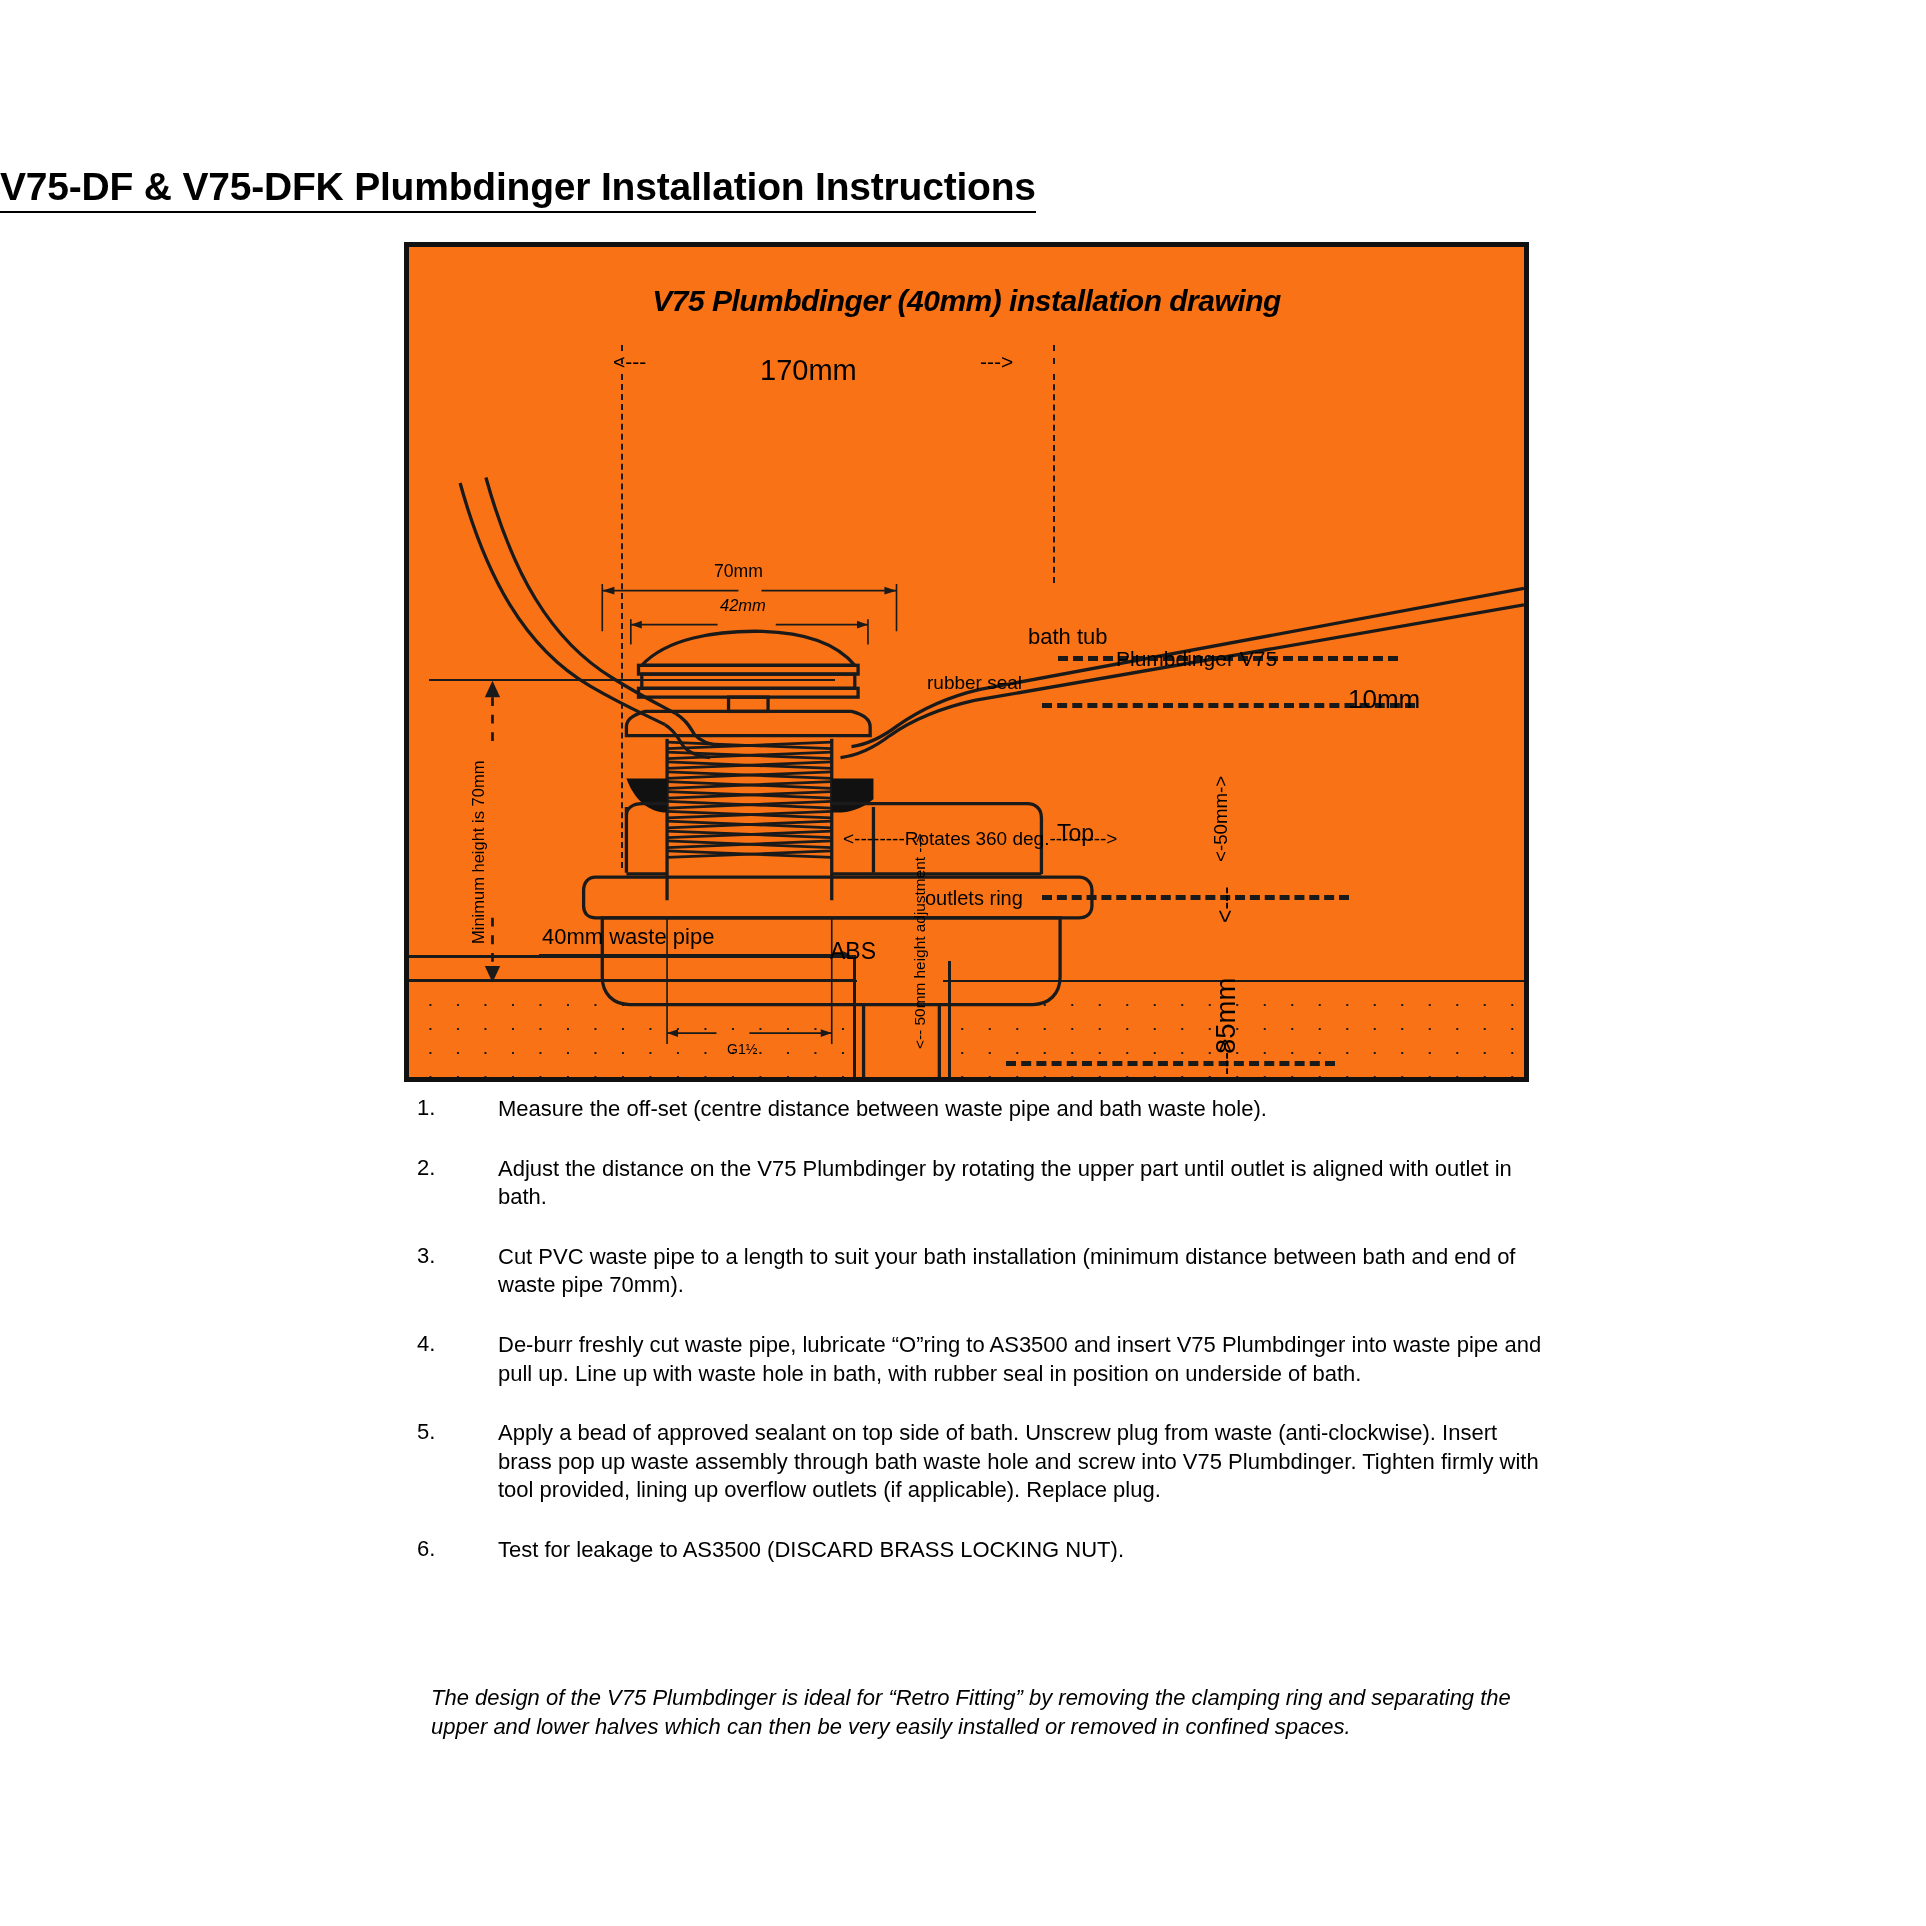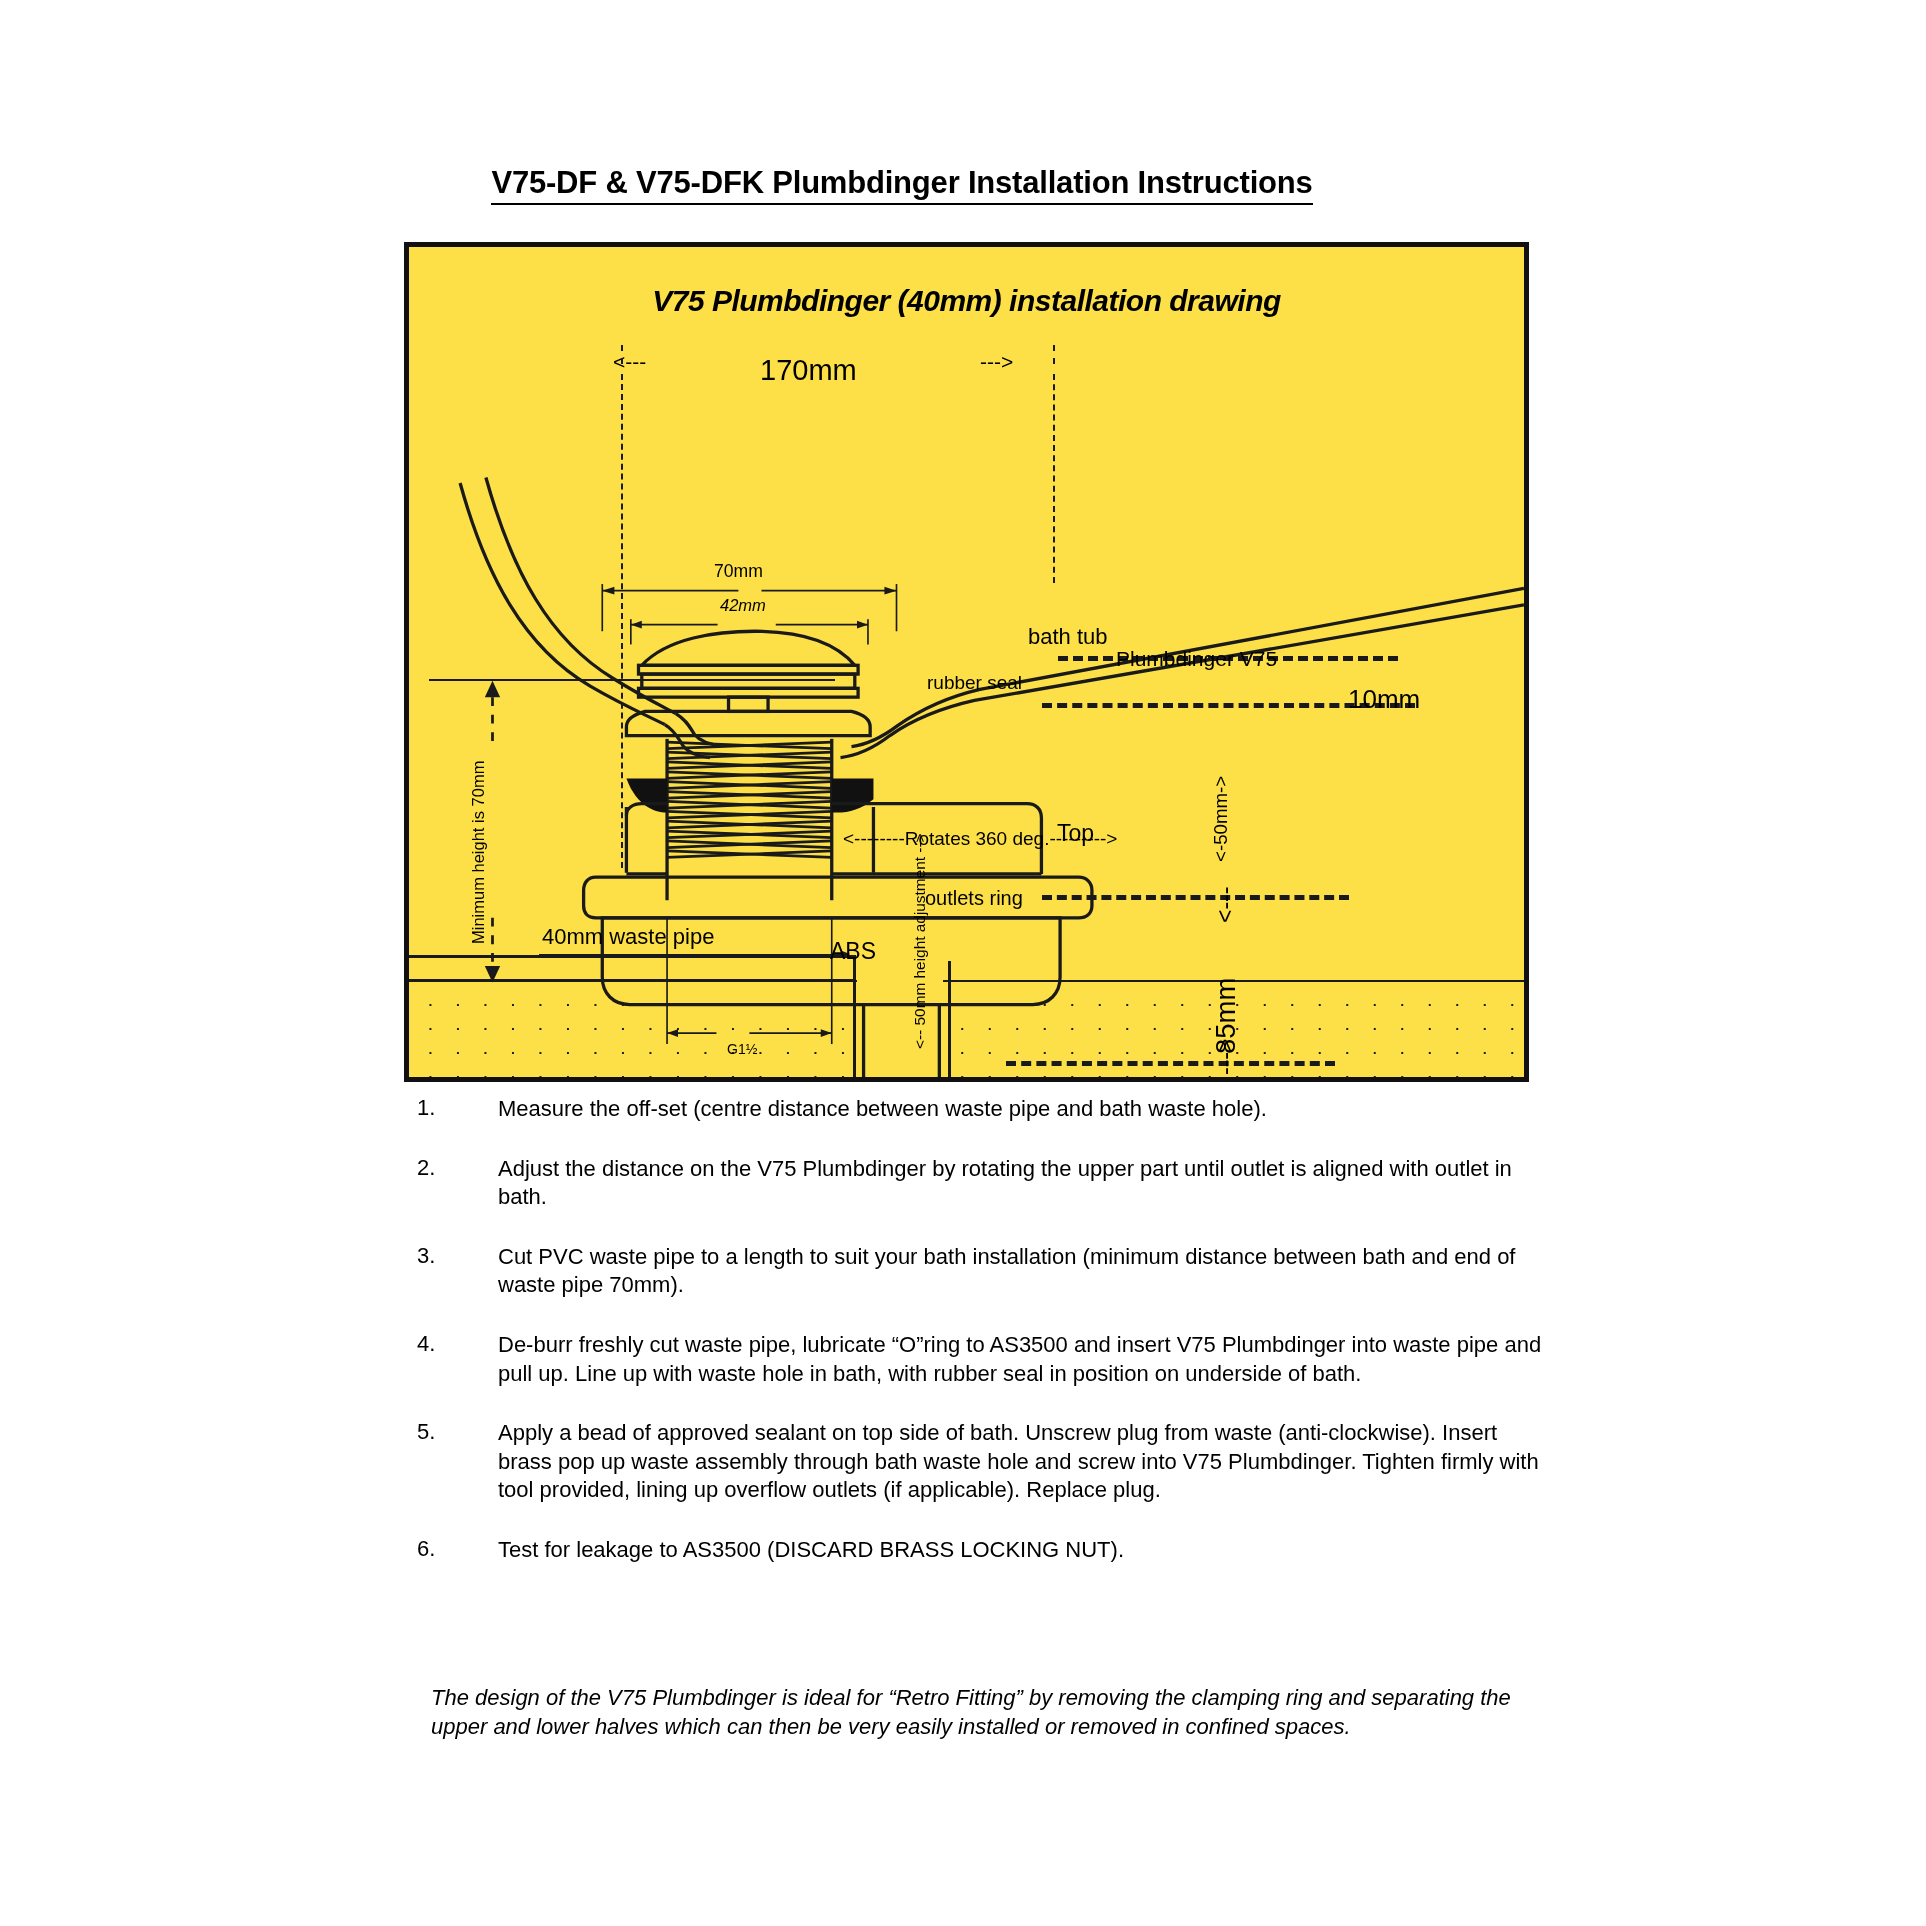--- a/index.html
+++ b/index.html
@@ -2,29 +2,29 @@
 <html style="font-size:8.8px"><head>
 <meta charset="utf-8">
 <style>
   html,body{margin:0;padding:0;background:#fff;}
   body{width:1926px;height:1926px;position:relative;
        font-family:"Liberation Sans","DejaVu Sans",sans-serif;color:#000;
        -webkit-font-smoothing:antialiased;}
 
   
   #doc-title{
-    position:absolute;left:0;top:165px;width:1804px;text-align:center;
-    font-size:31px;font-weight:bold;letter-spacing:-0.2px;
+    position:absolute;left:0;top:165px;width:1804px;text-align:left;
+    font-size:39px;font-weight:bold;letter-spacing:-0.2px;
   }
   #doc-title span{border-bottom:2.7px solid #000;padding-bottom:3.3px;}
 
   
   #drawing-frame{
     position:absolute;left:404px;top:242px;width:1125px;height:840px;
-    border:5px solid #111;box-sizing:border-box;background:#fde047;overflow:hidden;
+    border:5px solid #111;box-sizing:border-box;background:#f97316;overflow:hidden;
   }
   #drawing-inner{position:absolute;left:0;top:0;width:1115px;height:830px;}
 
   .dtitle{
     position:absolute;left:0;top:37px;width:1115px;text-align:center;
     font-size:30px;font-weight:bold;font-style:italic;letter-spacing:-0.5px;
   }
 
   
   .lbl{position:absolute;white-space:nowrap;line-height:1;}

